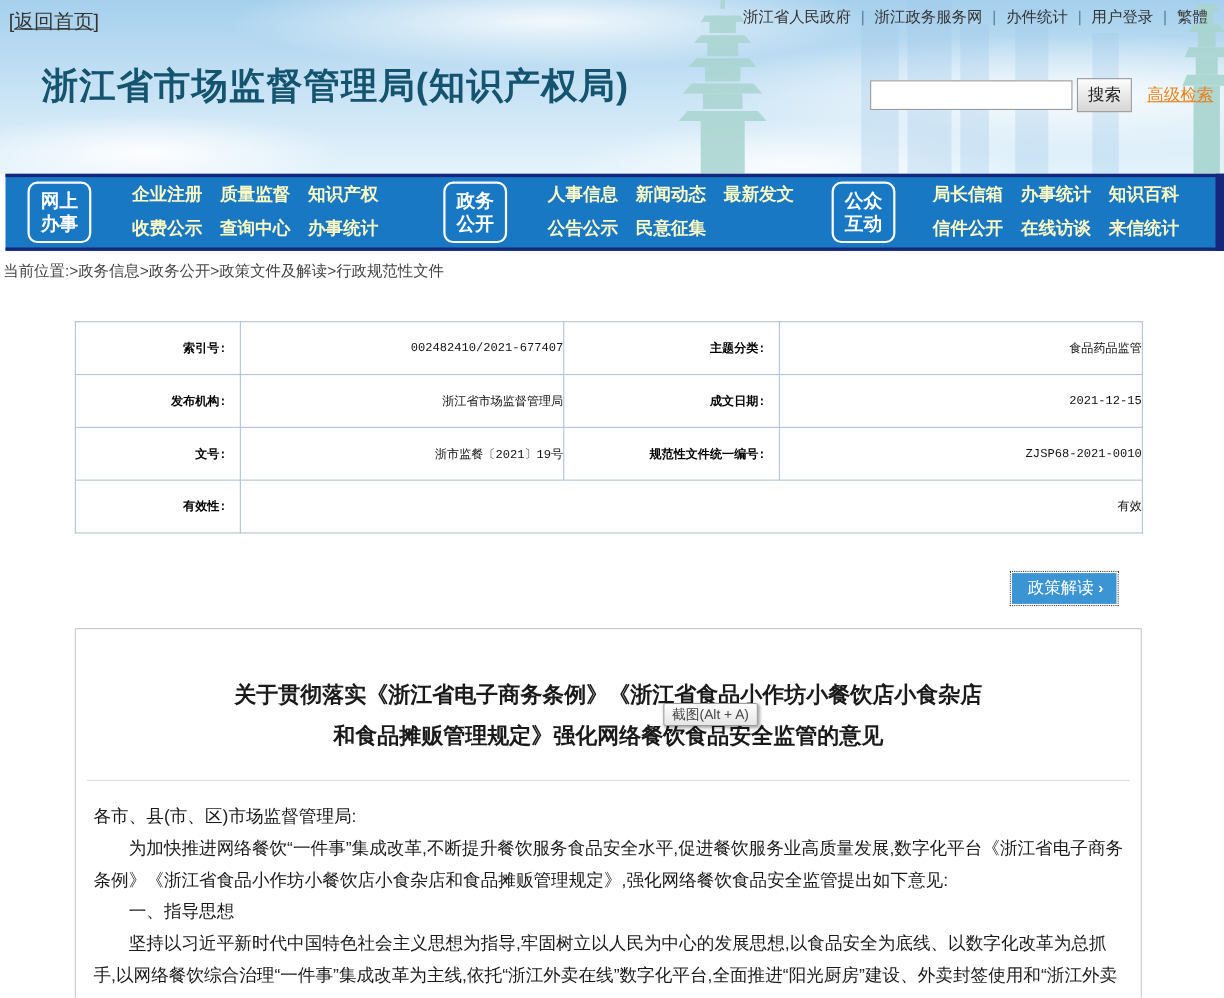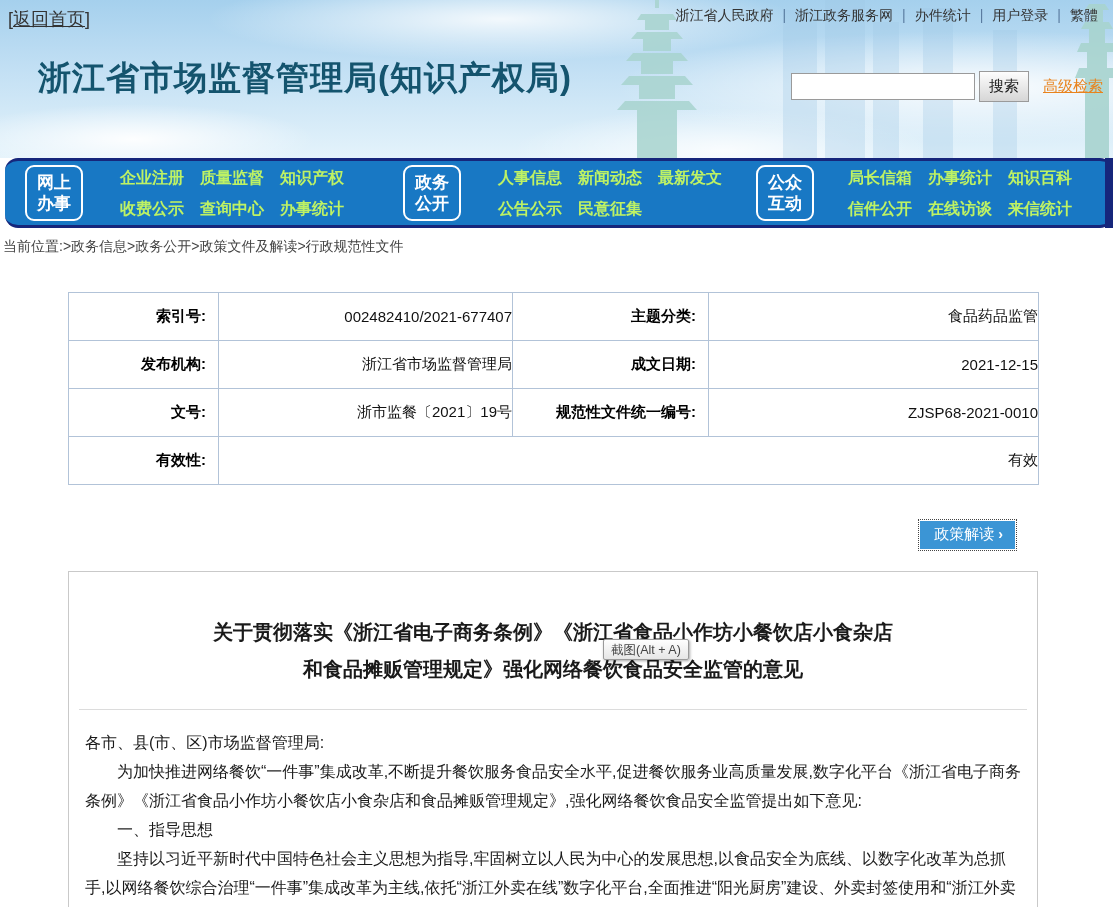--- a/index.html
+++ b/index.html
@@ -22,42 +22,42 @@
   .topbar-right a { color:#333; text-decoration:none; padding:0 9px; cursor:pointer; }
   .topbar-sep { color:#5a7ca0; }
   .site-title { position:absolute; left:38px; top:56px; font-size:33px; font-weight:bold; color:#14546e; letter-spacing:1px; white-space:nowrap; }
   .search-wrap { position:absolute; right:10px; top:71px; display:flex; align-items:center; }
   .search-input { width:184px; height:27px; border:1px solid #9a9a9a; background:#fff; padding:0 6px; font-size:14px; }
   .search-btn { height:31px; width:50px; margin-left:4px; background:linear-gradient(#fdfdfd,#d6d6d6); border:1px solid #9a9a9a; font-size:15px; color:#222; cursor:pointer; font-family:inherit; }
   .adv-search { margin-left:14px; color:#e8831d; text-decoration:underline; font-size:15px; cursor:pointer; }
 
   
   .navbar { position:relative; height:70px; background:#1878c4; margin-left:5px;
-            border-top:3px solid #16267b; border-bottom:3px solid #16267b;border-radius:13px; }
+            border-top:3px solid #16267b; border-bottom:3px solid #16267b; }
   .navbar::after { content:""; position:absolute; right:0; top:-3px; width:8px; height:70px; background:#16267b; }
   .nav-inner { display:flex; align-items:center; height:100%; }
   .nav-box { width:58px; height:56px; border:2px solid #fff; border-radius:9px; color:#fff;
              font-size:17px; font-weight:bold; display:flex; flex-direction:column; justify-content:center;
              align-items:center; line-height:21px; cursor:pointer; flex:none; }
   .nav-box1 { margin-left:20px; }
   .nav-box2 { margin-left:43px; }
   .nav-box3 { margin-left:18px; }
   .nav-group { display:flex; flex:none; }
   .nav-group1 { margin-left:37px; }
   .nav-group2 { margin-left:37px; }
   .nav-group3 { margin-left:34px; }
   .nav-col { display:flex; flex-direction:column; gap:13px; width:64px; margin-right:16px; }
-  .nav-col a { color:#bef264; font-size:16px; font-weight:bold; text-decoration:none; white-space:nowrap; cursor:pointer; line-height:18px; }
+  .nav-col a { color:#fef9c3; font-size:16px; font-weight:bold; text-decoration:none; white-space:nowrap; cursor:pointer; line-height:18px; }
 
   
   .breadcrumb { padding:10px 3px 11px 3px; font-size:14px; color:#444; background:#fff; }
 
   
   .meta-table { margin:25px 0 0 68px; border-collapse:collapse; width:970px; table-layout:fixed; }
-  .meta-table td { border:1px solid #b2c3d8; height:48px; font-size:15px; color:#111; background:#fff; }
+  .meta-table td { border:1px solid #b2c3d8; height:48px; font-size:11px; color:#111; background:#fff;font-family:Liberation Mono, monospace; }
   .meta-table td.lbl { font-weight:bold; text-align:right; padding-right:12px; color:#000; }
   .meta-table td.val { text-align:right; padding-left:12px; }
   .meta-table td.val-center { text-align:right; }
   .col1 { width:150px; } .col2 { width:294px; } .col3 { width:196px; } .col4 { width:330px; }
 
   
   .policy-row { width:1015px; margin-top:36px; text-align:right;padding-left:13px; }
   .policy-btn { display:inline-block; background:#3b95d5; color:#fff; font-size:15px; padding:4px 12px 5px 14px;
                 cursor:pointer; outline:1px dotted #444; outline-offset:1px; font-family:inherit; border:none; }
   .policy-btn .chev { font-size:14px; margin-left:4px; font-weight:bold; }

